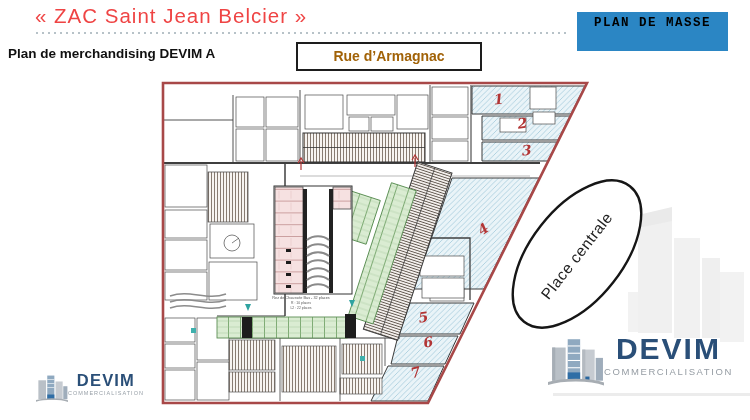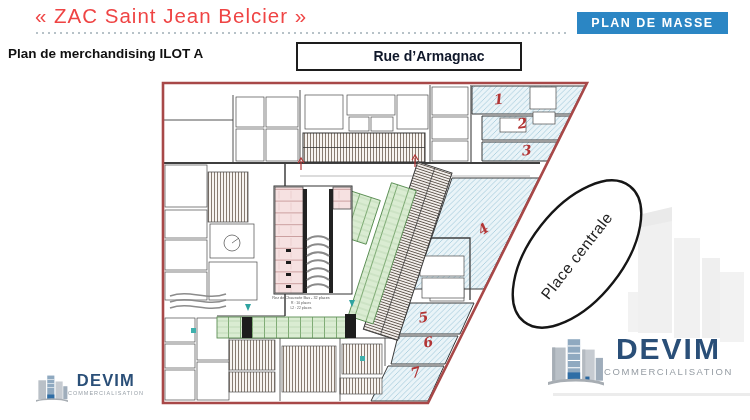--- a/index.html
+++ b/index.html
@@ -3,45 +3,45 @@
 <meta charset="utf-8">
 <style>
   html,body{margin:0;padding:0;background:#fff;}
   .page{position:relative;width:750px;height:420px;background:#fff;overflow:hidden;
         font-family:"Liberation Sans",sans-serif;}
   .title{position:absolute;left:35px;top:4px;font-size:20.5px;letter-spacing:1px;
          color:#ef4444;font-weight:400;}
   .dotted{position:absolute;left:35px;top:31px;width:533px;height:4px;
           background-image:radial-gradient(circle at 2px 2px,#b7c2c8 1.1px,transparent 1.5px);
           background-size:6px 4px;background-repeat:repeat-x;}
-  .badge{position:absolute;left:577px;top:12px;width:151px;height:22px;background:#2b86c4;
-         color:#ffffff;font-size:12.5px;font-weight:700;letter-spacing:1.5px;text-align:center;
-         line-height:22px;cursor:pointer;}
+  .badge{position:absolute;left:577px;top:12px;width:151px;height:39px;background:#2b86c4;
+         color:#000000;font-size:12.5px;font-weight:700;letter-spacing:1.5px;text-align:center;
+         line-height:22px;cursor:pointer;font-family:Liberation Mono, monospace;}
   .subtitle{position:absolute;left:8px;top:46px;font-size:13.5px;font-weight:700;color:#101010;}
   .street-box{position:absolute;left:296px;top:42px;width:182px;height:25px;border:2px solid #1d1d1d;
-              background:#fff;text-align:center;line-height:25px;font-size:14px;font-weight:700;color:#0f172a;padding-left:40px;}
+              background:#fff;text-align:center;line-height:25px;font-size:14px;font-weight:700;color:#a16207;}
   svg.plan{position:absolute;left:0;top:0;}
   .logo{position:absolute;display:flex;align-items:flex-start;}
   .logo .txt{display:flex;flex-direction:column;text-align:center;}
   .logo-right{left:548px;top:334px;width:200px;height:62px;}
   .logo-right .name{font-size:30px;font-weight:700;color:#2a4f78;letter-spacing:2px;line-height:30px;}
   .logo-right .tag{font-size:9.5px;color:#959ca3;letter-spacing:1.6px;margin-top:2px;}
   .logo-left{left:36px;top:372px;width:150px;height:44px;}
   .logo-left .name{font-size:16.5px;font-weight:700;color:#2a4f78;letter-spacing:1.2px;line-height:17px;}
   .logo-left .tag{font-size:5.5px;color:#98a0a8;letter-spacing:1px;margin-top:1px;}
 </style>
 </head>
 <body>
 
 <div class="page">
 
   <div class="title">« ZAC Saint Jean Belcier »</div>
   <div class="dotted"></div>
   <div class="badge">PLAN DE MASSE</div>
-  <div class="subtitle">Plan de merchandising ILOT A</div>
+  <div class="subtitle">Plan de merchandising DEVIM A</div>
   <div class="street-box">
     <span>Rue d’Armagnac</span>
   </div>
 
   <svg class="plan" viewBox="0 0 750 420" width="750" height="420">
     <defs>
       <pattern id="blueH" width="5.5" height="5.5" patternUnits="userSpaceOnUse">
         <rect width="5.5" height="5.5" fill="#eaf4f8"></rect>
           <path d="M0,5.5 L5.5,0" stroke="#abcfde" stroke-width="0.9"></path>
       </pattern>

